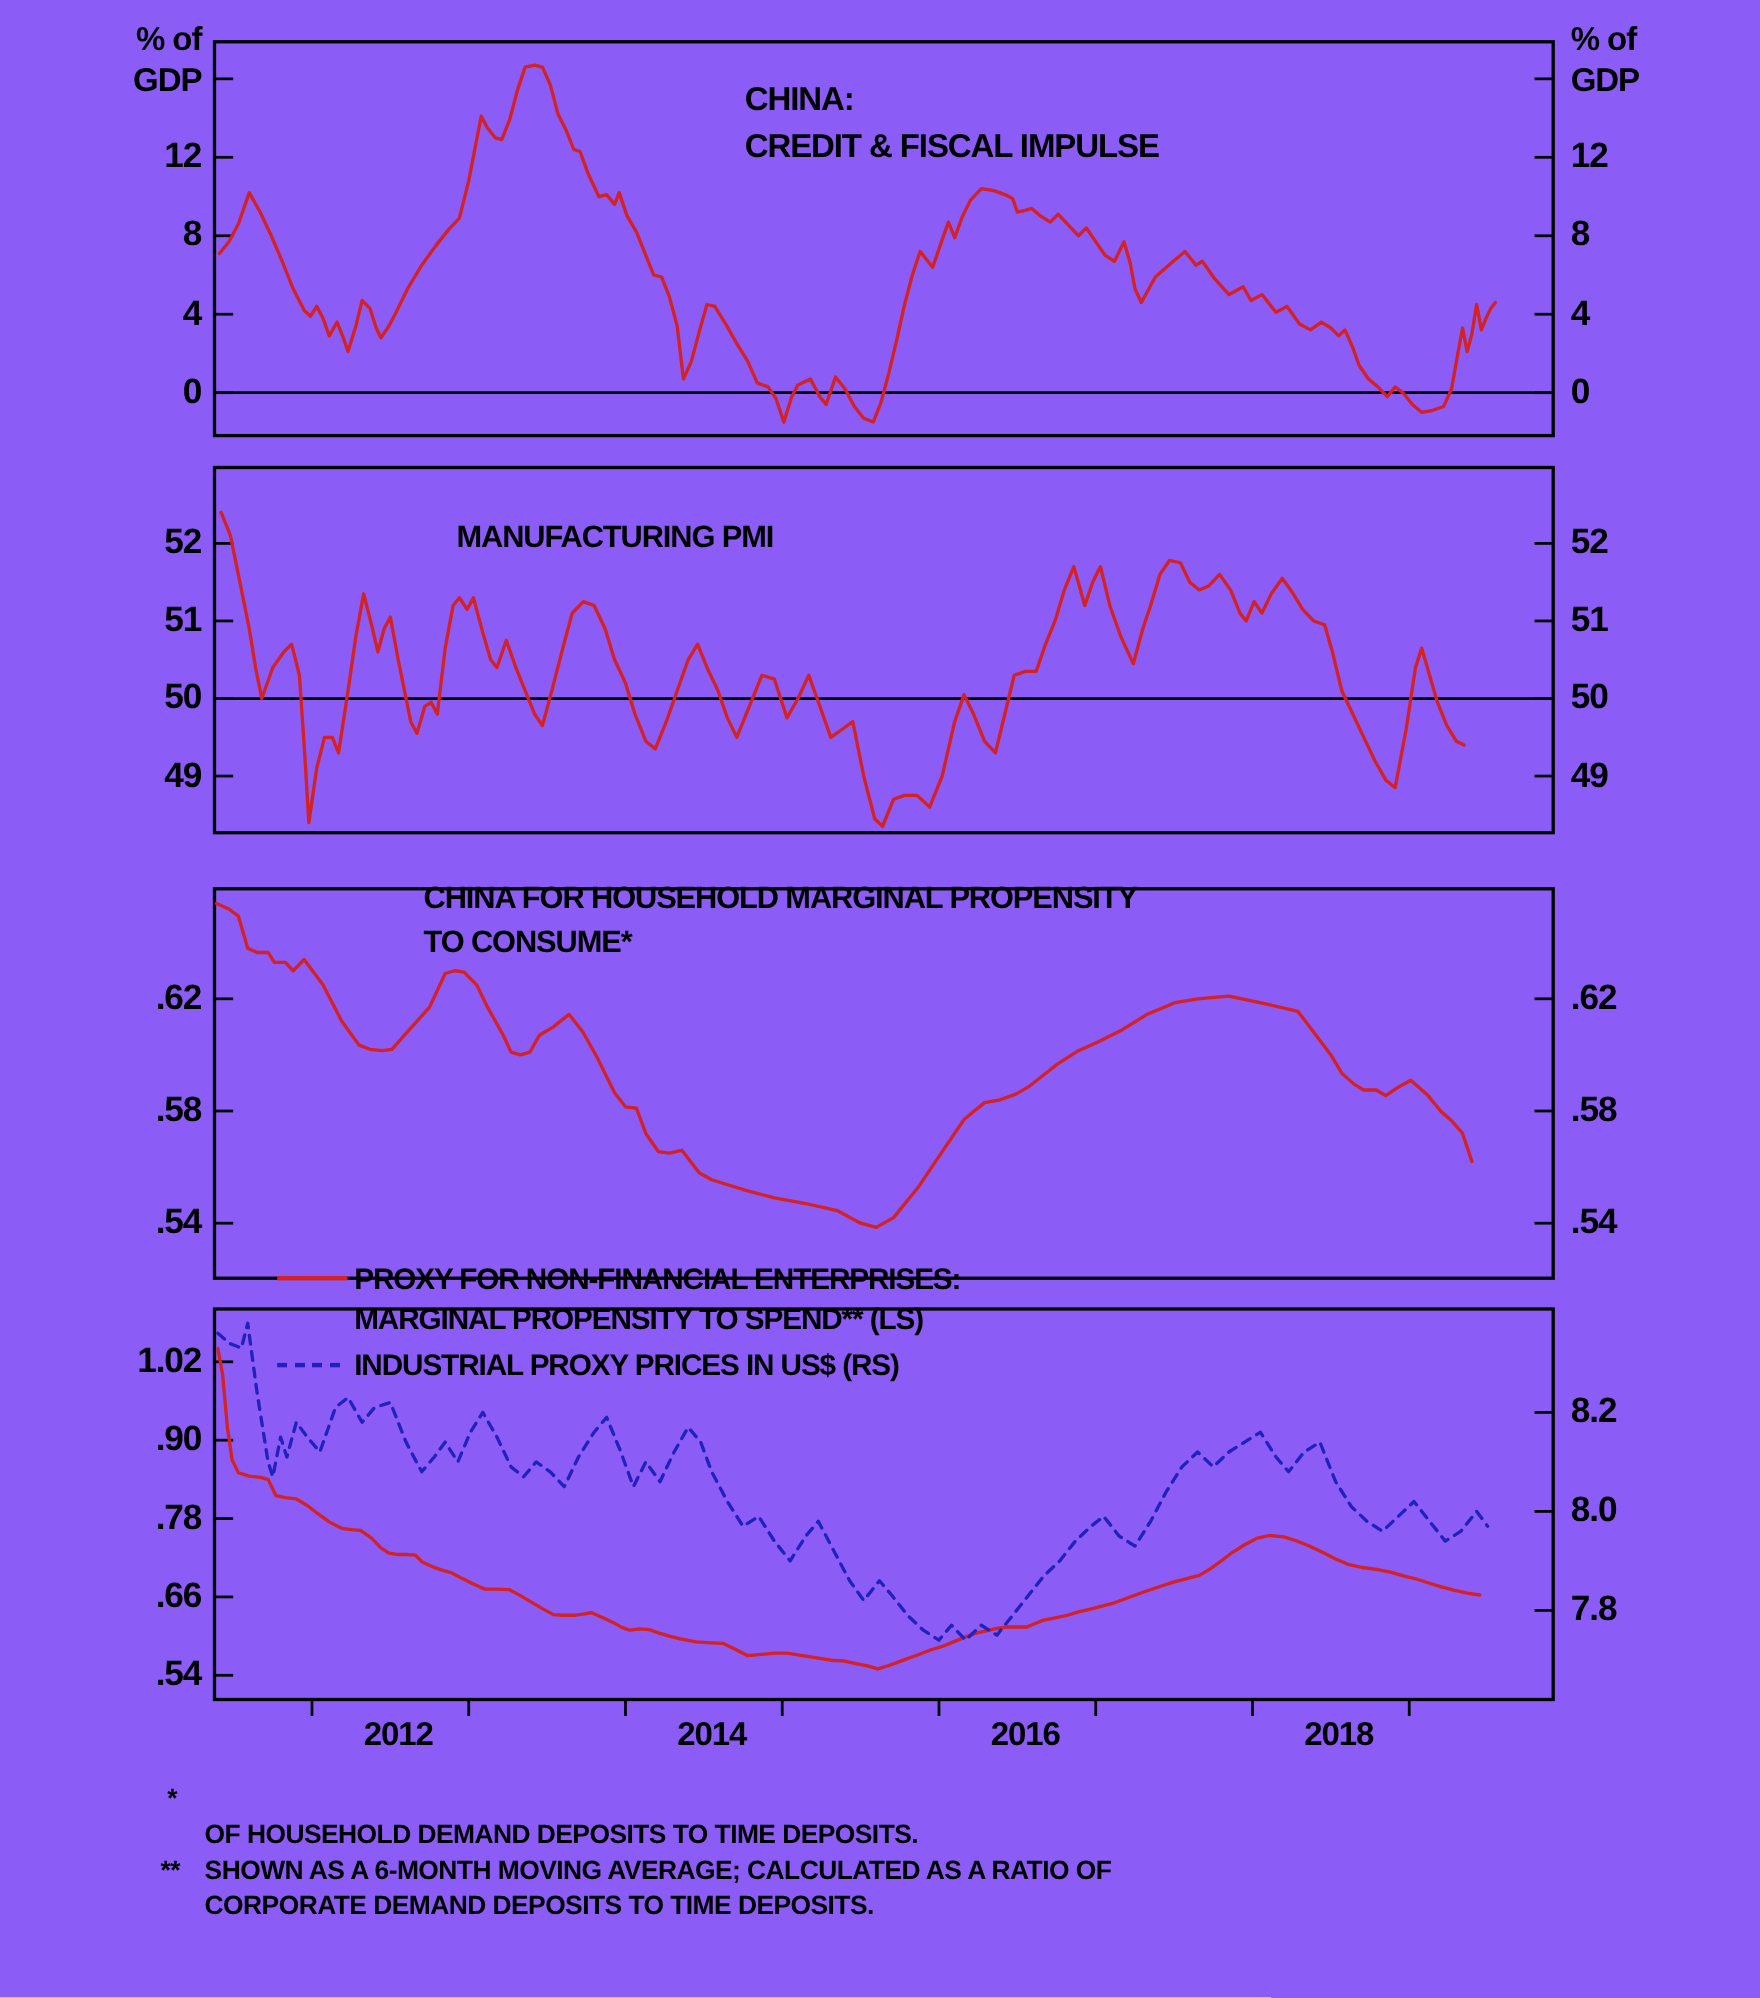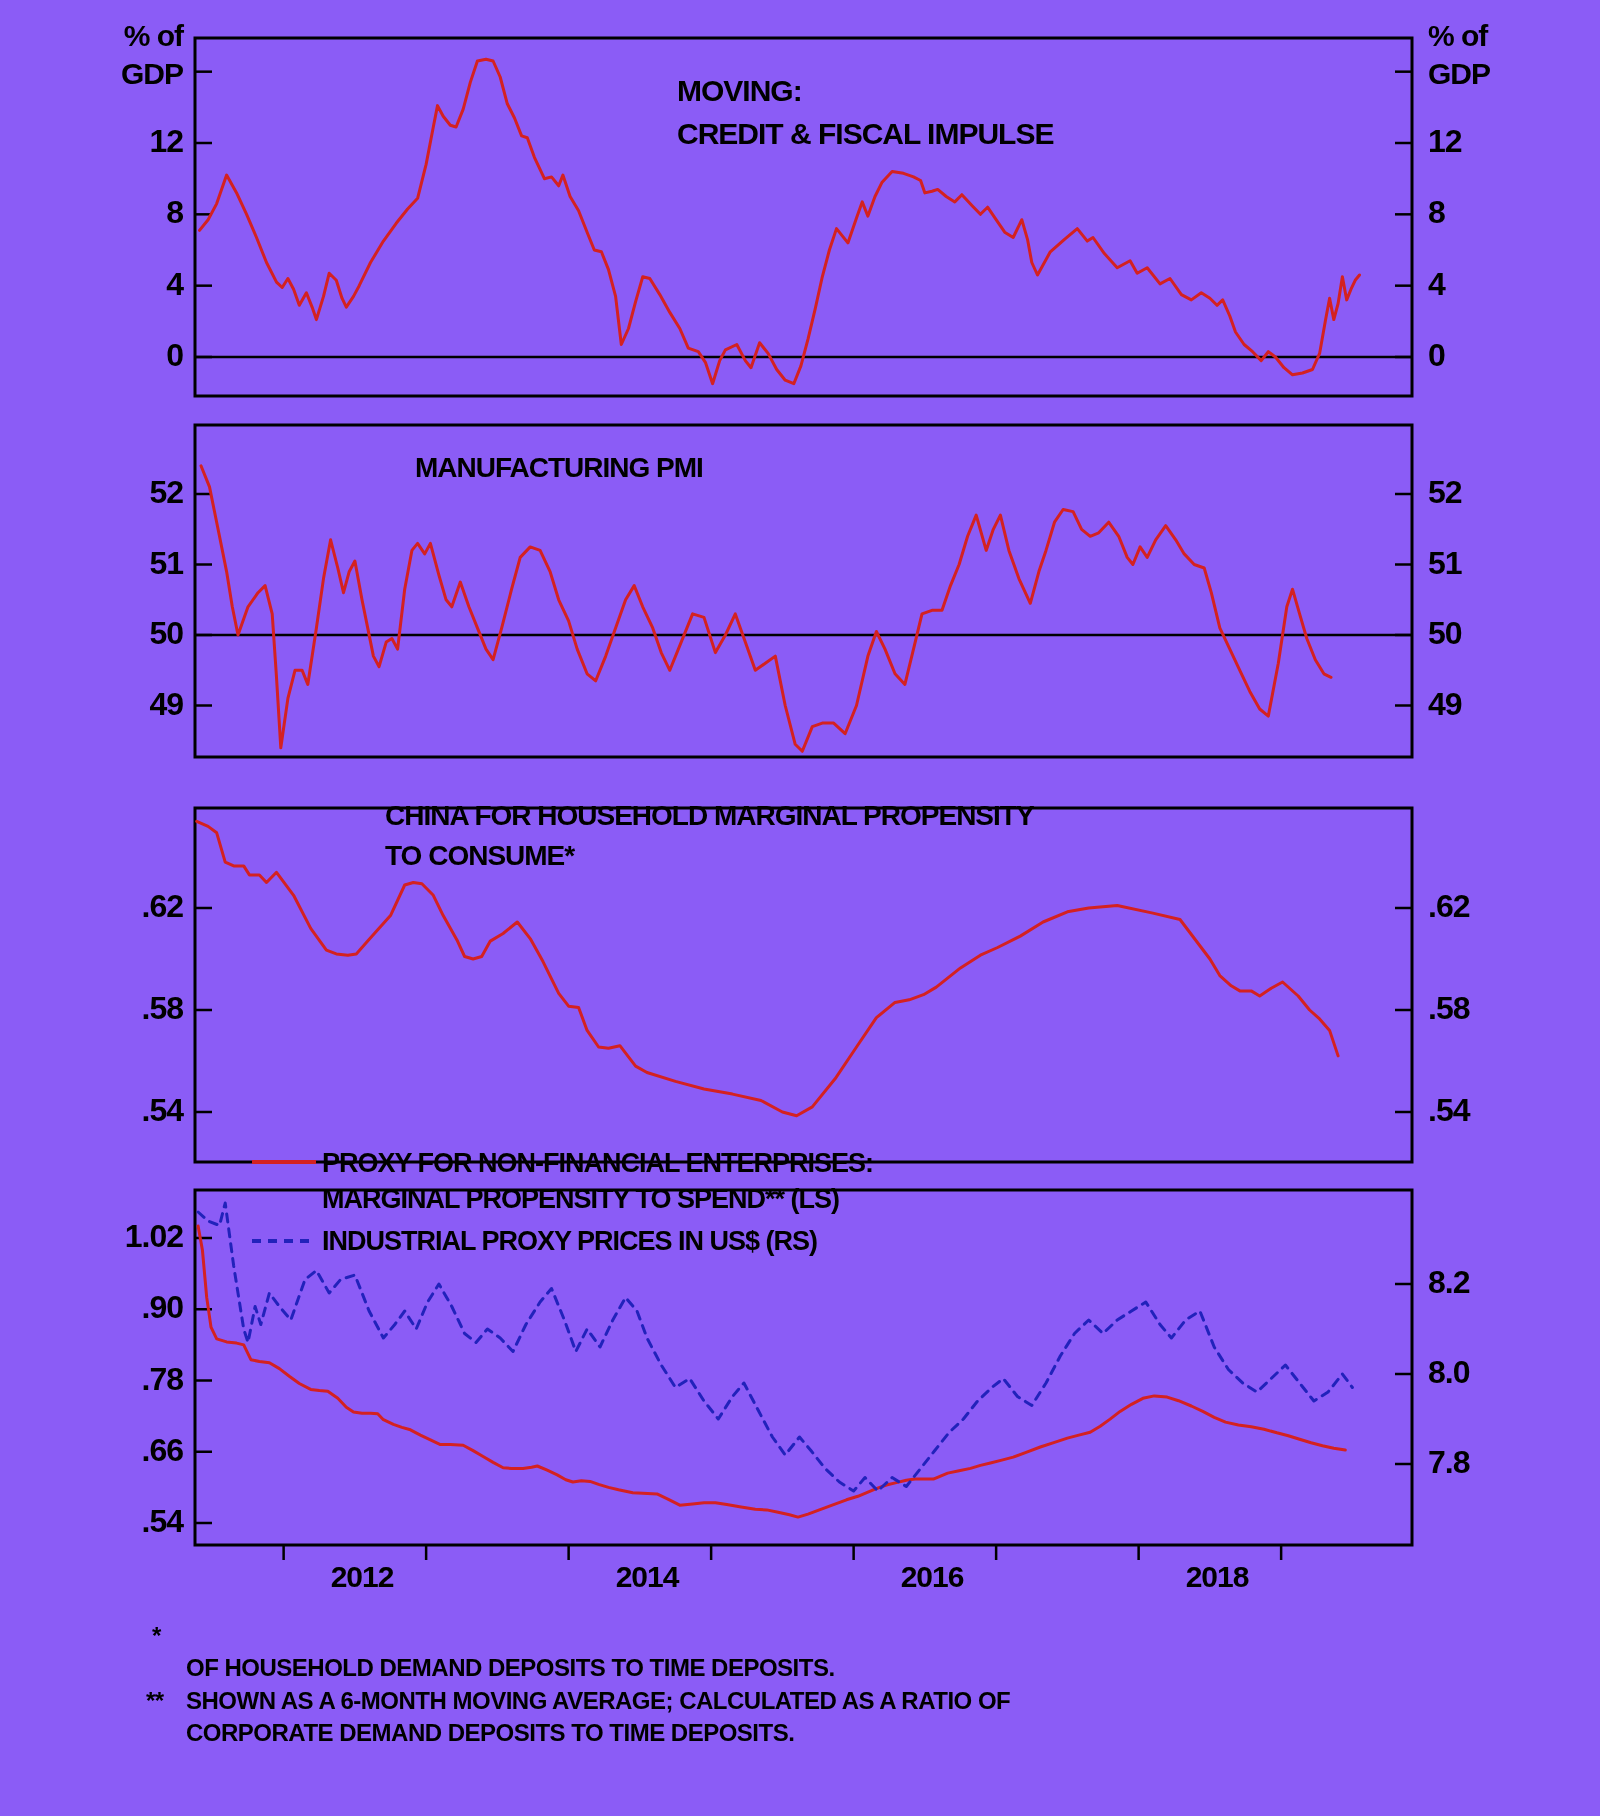--- a/index.html
+++ b/index.html
@@ -79,23 +79,23 @@
       <line x1="1281.1250000000064" y1="1545" x2="1281.1250000000064" y2="1560" stroke="#000" stroke-width="2.5"></line>
       <polyline points="198.1,1226.1 202.4,1249.9 206.7,1297.4 211.0,1327.1 216.7,1338.9 226.6,1341.9 236.6,1343.1 243.7,1344.9 250.9,1359.7 259.4,1361.5 269.4,1362.7 279.4,1368.6 289.3,1376.3 299.3,1383.5 310.7,1389.4 319.3,1390.6 327.8,1391.2 337.8,1398.3 346.3,1407.2 353.5,1412.0 362.0,1413.2 370.5,1413.2 377.7,1413.8 383.4,1419.7 393.4,1424.4 401.9,1427.4 410.4,1429.8 420.4,1435.1 430.4,1439.9 440.4,1444.6 450.3,1444.6 463.2,1445.2 473.1,1450.6 483.1,1456.5 493.1,1462.4 503.1,1467.8 511.6,1468.4 523.0,1468.4 531.6,1467.2 537.3,1466.0 547.2,1470.2 557.2,1474.9 565.8,1479.7 572.9,1482.0 581.4,1480.8 590.0,1481.4 598.6,1484.4 608.5,1487.4 618.5,1489.8 632.8,1492.7 642.7,1493.3 657.0,1493.9 668.4,1499.3 679.8,1505.2 692.6,1504.0 704.0,1502.8 715.4,1502.8 726.8,1504.6 741.1,1507.0 755.3,1509.3 766.7,1509.9 778.1,1512.3 789.5,1514.7 798.0,1517.1 808.0,1514.1 819.4,1509.9 832.2,1505.2 846.5,1499.8 857.9,1496.3 865.0,1493.3 875.0,1489.2 886.4,1485.0 896.4,1482.6 906.3,1480.3 914.9,1479.1 924.9,1479.1 933.4,1479.1 947.7,1473.1 959.1,1470.8 970.5,1468.4 980.4,1465.4 990.4,1463.0 1001.8,1460.1 1013.2,1457.1 1026.1,1452.3 1040.3,1447.0 1054.5,1442.3 1067.4,1438.1 1078.8,1435.1 1090.2,1432.2 1100.2,1426.2 1110.1,1419.1 1120.1,1411.4 1131.5,1404.3 1142.9,1398.3 1154.3,1395.9 1167.1,1397.1 1178.5,1400.7 1191.3,1406.0 1202.8,1411.4 1214.2,1417.3 1225.5,1422.1 1238.4,1425.0 1251.2,1426.8 1264.0,1429.2 1276.9,1432.8 1288.3,1435.7 1299.6,1439.3 1311.1,1442.8 1322.5,1445.8 1333.8,1448.2 1345.3,1450.0" fill="none" stroke="#d42121" stroke-width="3" stroke-linejoin="round" stroke-linecap="round"></polyline>
       <polyline points="198.1,1212.0 208.1,1221.0 219.5,1225.5 225.2,1203.0 233.7,1266.0 243.7,1329.0 248.0,1342.5 255.1,1306.5 260.8,1324.5 269.4,1293.0 279.4,1306.5 290.8,1320.0 305.0,1279.5 316.4,1270.5 329.2,1293.0 340.6,1279.5 354.9,1275.0 369.1,1311.0 383.4,1338.0 394.8,1324.5 404.7,1311.0 416.2,1329.0 427.6,1302.0 438.9,1284.0 451.8,1306.5 464.6,1333.5 476.0,1342.5 487.4,1329.0 500.2,1338.0 513.0,1351.5 525.9,1324.5 540.1,1302.0 551.5,1288.5 564.4,1320.0 575.8,1351.5 587.1,1329.0 600.0,1347.0 612.8,1320.0 625.6,1297.5 637.0,1311.0 647.0,1338.0 661.2,1365.0 675.5,1387.5 689.7,1378.5 704.0,1401.0 718.3,1419.0 732.5,1396.5 743.9,1383.0 758.1,1410.0 772.4,1437.0 785.2,1455.0 799.5,1437.0 810.9,1450.5 825.1,1468.5 839.4,1482.0 853.6,1491.0 865.0,1477.5 877.8,1491.0 892.1,1477.5 906.3,1486.5 920.6,1468.5 934.8,1450.5 949.1,1432.5 963.4,1419.0 977.6,1401.0 991.9,1387.5 1003.3,1378.5 1017.5,1396.5 1031.8,1405.5 1046.0,1383.0 1060.3,1356.0 1074.5,1333.5 1088.7,1320.0 1103.0,1333.5 1117.2,1320.0 1131.5,1311.0 1145.8,1302.0 1160.0,1324.5 1171.4,1338.0 1185.6,1320.0 1199.9,1311.0 1214.2,1347.0 1228.4,1369.5 1242.7,1383.0 1256.9,1392.0 1271.2,1378.5 1285.4,1365.0 1299.6,1383.0 1313.9,1401.0 1328.1,1392.0 1342.4,1374.0 1352.4,1387.5" fill="none" stroke="#2222bb" stroke-width="3" stroke-linejoin="round" stroke-linecap="round" stroke-dasharray="8 7"></polyline>
     </svg>
 
   <div class="lbl axis-unit left" style="top:18px;">% of</div>
   <div class="lbl axis-unit left" style="top:56px;">GDP</div>
   <div class="lbl axis-unit right" style="top:18px;">% of</div>
   <div class="lbl axis-unit right" style="top:56px;">GDP</div>
 
-  <div class="lbl paneltitle" style="left:677px;top:74px;">MOVING:</div>
+  <div class="lbl paneltitle" style="left:677px;top:74px;">CHINA:</div>
   <div class="lbl paneltitle" style="left:677px;top:117px;">CREDIT &amp; FISCAL IMPULSE</div>
-  <div class="lbl paneltitle small" style="left:415px;top:452px;">MANUFACTURING PMI</div>
+  <div class="lbl paneltitle small" style="left:415px;top:472px;">MANUFACTURING PMI</div>
   <div class="lbl paneltitle small" style="left:385px;top:800px;">CHINA FOR HOUSEHOLD MARGINAL PROPENSITY</div>
   <div class="lbl paneltitle small" style="left:385px;top:840px;">TO CONSUME*</div>
 
   <div class="legend-swatch-red"></div>
   <div class="legend-swatch-blue"></div>
   <div class="lbl legend-text" style="left:322px;top:1184px;">MARGINAL PROPENSITY TO SPEND** (LS)</div>
   <div class="lbl legend-text" style="left:322px;top:1148px;">PROXY FOR NON-FINANCIAL ENTERPRISES:</div>
   <div class="lbl legend-text" style="left:322px;top:1226px;">INDUSTRIAL PROXY PRICES IN US$ (RS)</div>
 
   <div class="lbl foot" style="left:152px;top:1622px;">*</div>

